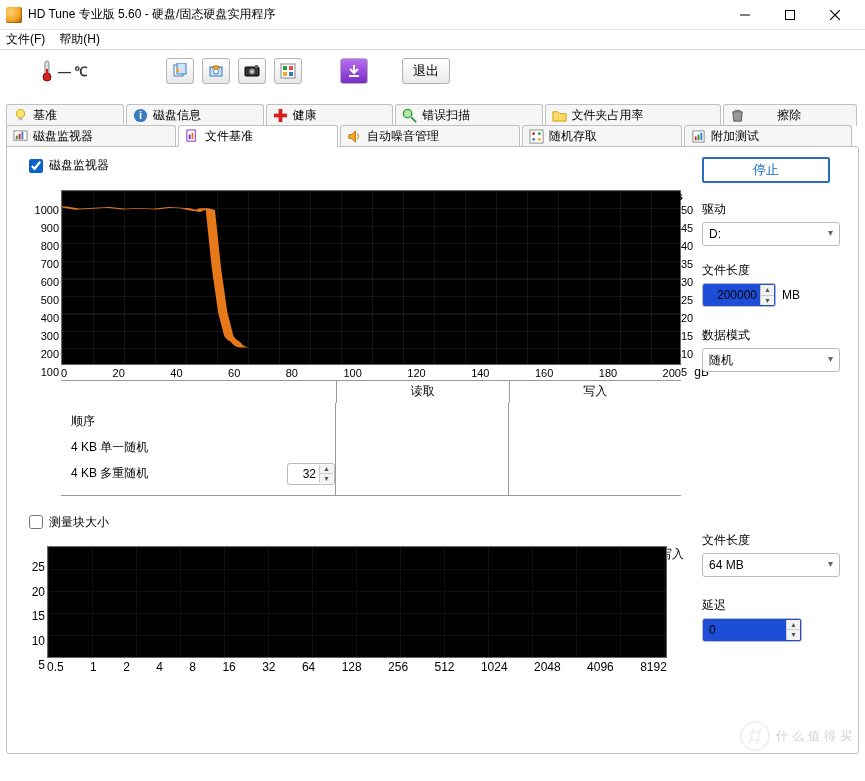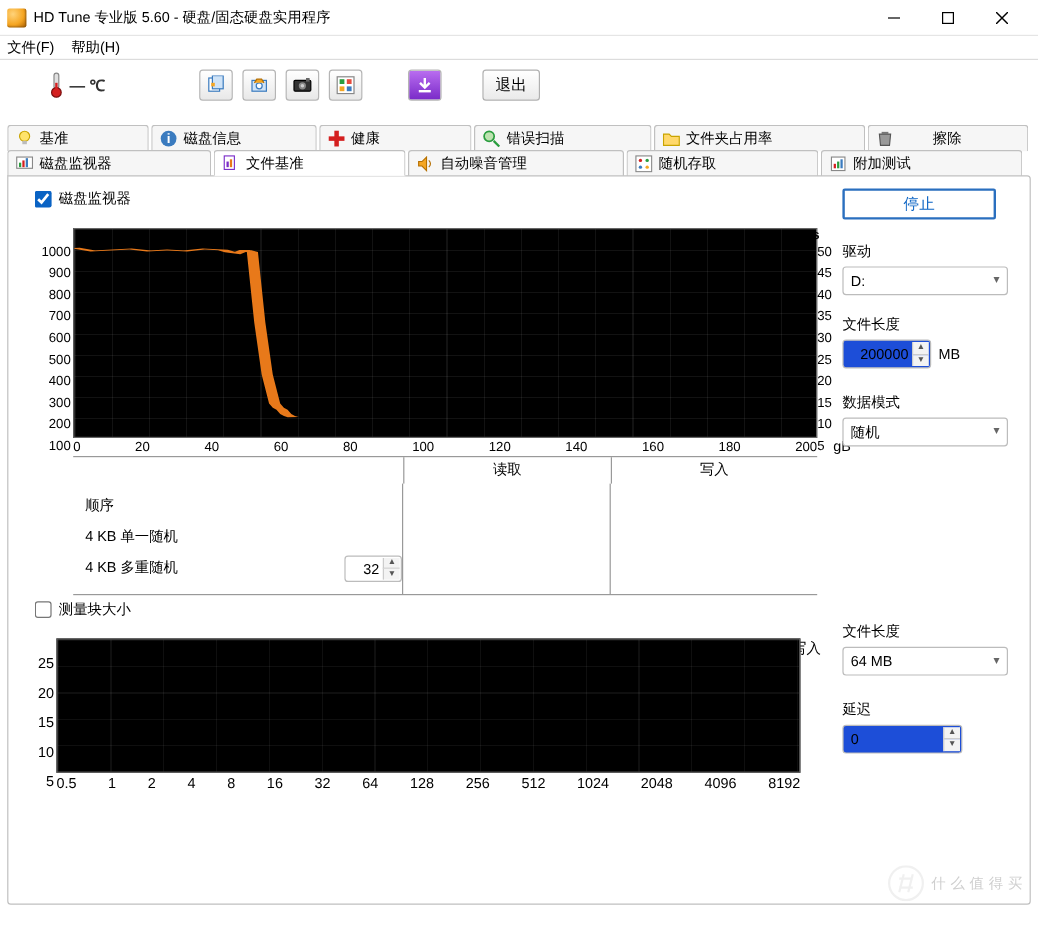--- a/index.html
+++ b/index.html
@@ -403,21 +403,21 @@
           <span>MB</span>
         </div>
 
         <div class="side-label" style="margin-top:20px;">数据模式</div>
         <div class="select-like">
           <span>随机</span>
         </div>
       </div>
     </div>
 
-    <div class="section" style="margin-top:4px;">
+    <div class="section" style="margin-top:18px;">
       <div style="flex:1;">
         <label class="chk" style="margin-left:12px;">
           <input type="checkbox" id="chk-blocksize" style="">
           <span>测量块大小</span>
         </label>
 
         <div class="chart-wrap">
           <div class="y-ticks2" id="y3ticks">
               <span>25</span>
               <span>20</span>

